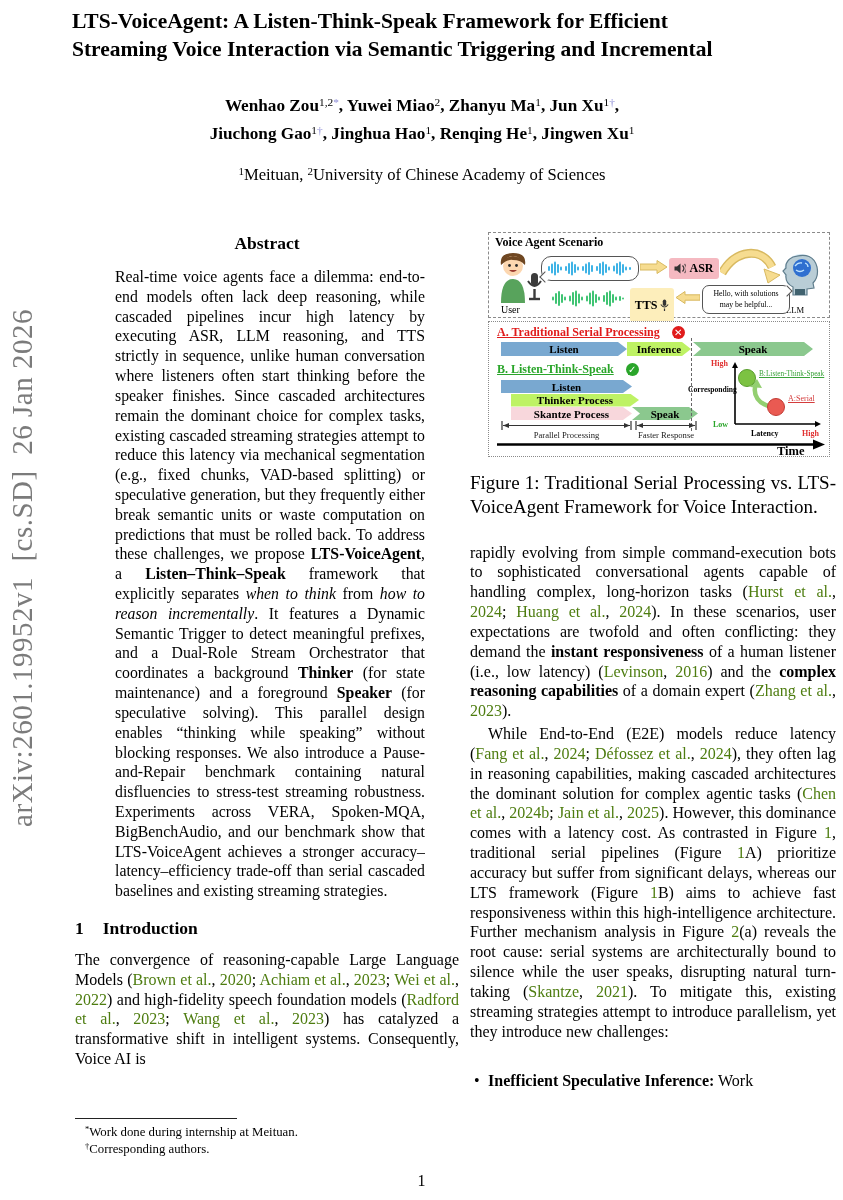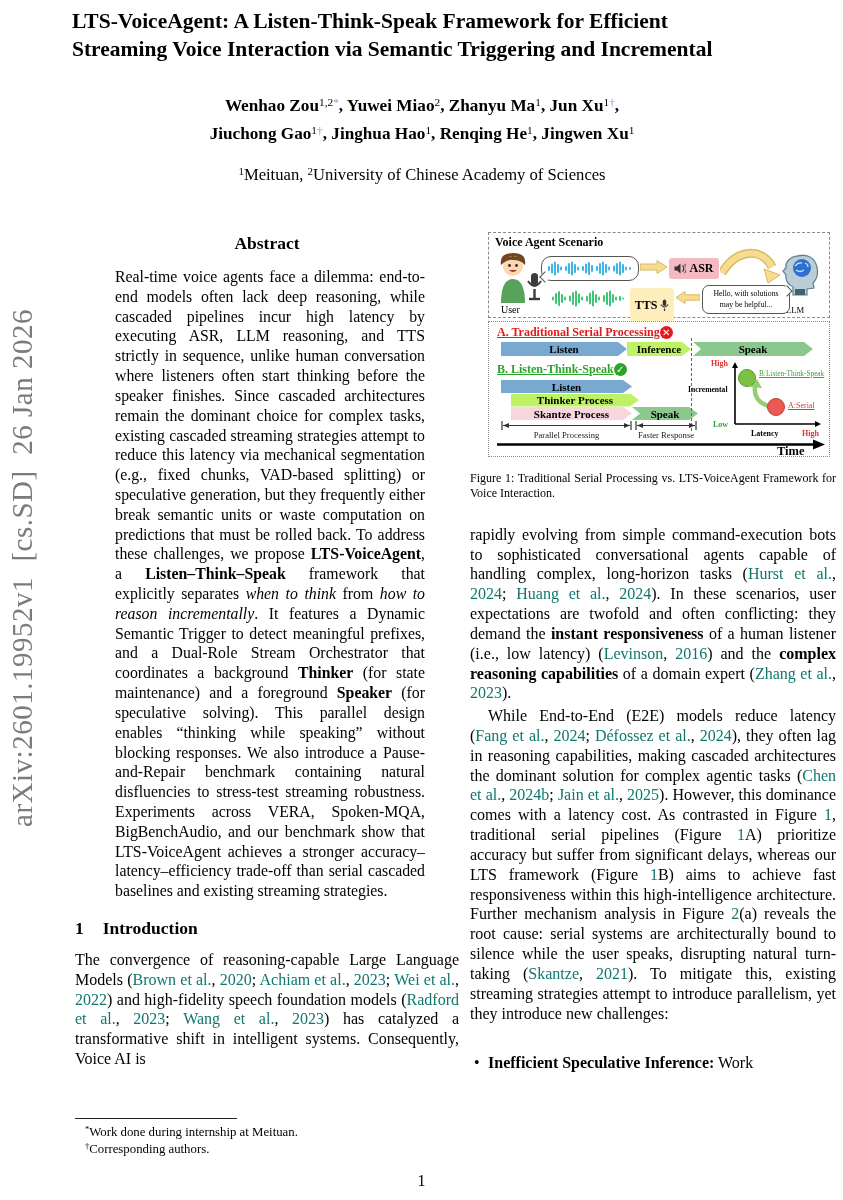--- a/index.html
+++ b/index.html
@@ -25,21 +25,21 @@
   .abstract-head{text-align:center;font-weight:bold;font-size:17.5px;margin:2px 0 13px 0;}
   .abstract-body{margin:0 34px 0 40px;font-size:15.8px;line-height:1.255;text-align:justify;}
   .section-head{font-size:17.5px;font-weight:bold;margin:17px 0 11px 0;}
   .section-num{margin-right:19px;}
   .para{font-size:16px;line-height:1.24;text-align:justify;}
   .indent{text-indent:18px;}
   .mt{margin-top:3px;}
 
   .seg-b{font-weight:bold}
   .seg-i{font-style:italic}
-  .seg-l{color:#0f766e}
+  .seg-l{color:#4d7c0f}
   .seg-sup,.seg-supb{font-size:66%;position:relative;top:-0.45em}
   .seg-supb{color:#8d8dd6}
 
   
   .footrule{position:absolute;left:75px;top:1118px;width:162px;border-top:1.2px solid #222;}
   .footnotes{position:absolute;left:75px;top:1124px;width:384px;font-size:12.8px;line-height:1.35;}
   .footnotes .fn{padding-left:10px;}
   .pageno{position:absolute;left:0;top:1172px;width:843px;text-align:center;font-size:16px;}
 
   
@@ -53,33 +53,33 @@
   .bubble{border:1.2px solid #555;border-radius:10px;background:#fff;display:flex;
           align-items:center;justify-content:center;}
   .bubble-tail{position:absolute;width:7px;height:7px;background:#fff;transform:rotate(45deg);}
   .barrow{display:flex;align-items:center;justify-content:center;font-weight:bold;font-size:11px;
           clip-path:polygon(0 0,calc(100% - 9px) 0,100% 50%,calc(100% - 9px) 100%,0 100%);}
   .barrow.notch{clip-path:polygon(0 0,calc(100% - 9px) 0,100% 50%,calc(100% - 9px) 100%,0 100%,8px 50%);}
   .c-blue{background:#79a8d0}
   .c-yellow{background:#bef264}
   .c-green{background:#8bc88e}
   .c-pink{background:#f8d7dc}
-  .fighead{font-weight:bold;font-size:12px;text-decoration:underline;display:flex;align-items:center;gap:0;}
+  .fighead{font-weight:bold;font-size:12px;text-decoration:underline;display:flex;align-items:center;gap:12px;}
   .fighead.red{color:#e01b1b}
   .fighead.green{color:#2aa52a}
   .badge{display:inline-block;width:13px;height:13px;border-radius:50%;color:#fff;font-size:10px;
          line-height:13px;text-align:center;text-decoration:none;font-family:"DejaVu Sans",sans-serif;}
   .badge.red{background:#e01b1b}
   .badge.green{background:#2aa52a}
   .vdash{border-left:1.6px dashed #666;}
   .dot{border-radius:50%;box-sizing:border-box;}
   .sclabel{font-size:8px;font-weight:bold;line-height:1;}
   .tinylink{font-size:7.3px;font-weight:normal;text-decoration:underline;line-height:1;}
   .measure-label{font-size:8.6px;color:#222;text-align:center;line-height:1;}
-  .caption{margin-top:14px;font-size:12px;line-height:1.28;text-align:justify;}
+  .caption{margin-top:14px;font-size:19px;line-height:1.28;text-align:justify;}
   .bullet-row{display:flex;margin-top:30px;font-size:16px;line-height:1.24;}
   .bullet-marker{width:18px;padding-left:4px;box-sizing:border-box;}
 </style>
 </head>
 <body>
 
 <div class="page">
 
   <div class="watermark">arXiv:2601.19952v1  [cs.SD]  26 Jan 2026</div>
 
@@ -273,25 +273,25 @@
         </svg>
         <svg class="abs" style="left:255px;top:57px;" width="34" height="30" viewBox="0 0 34 30">
           <path d="M30 28 C14 26 8 16 12 4" stroke="#93cf70" stroke-width="4.5" fill="none"></path>
           <polygon points="6,8 13,0 18,9" fill="#93cf70"></polygon>
         </svg>
         <div class="dot abs" style="left:249px;top:47px;width:18px;height:18px;background:#7cc242;border:1.6px solid #5a9e2e;"></div>
         <div class="dot abs" style="left:278px;top:76px;width:18px;height:18px;background:#ea5a52;border:1.6px solid #c23b34;"></div>
 
         <div class="sclabel abs" style="left:222px;top:38px;color:#e03030;">High</div>
         <div class="sclabel abs" style="left:224px;top:99px;color:#2aa52a;">Low</div>
-        <div class="sclabel abs" style="left:199px;top:64px;font-size:7.6px;">Incremental</div>
+        <div class="sclabel abs" style="left:199px;top:64px;font-size:7.6px;">Corresponding</div>
         <div class="sclabel abs" style="left:262px;top:108px;">Latency</div>
         <div class="sclabel abs" style="left:313px;top:108px;color:#e03030;">High</div>
         <div class="tinylink abs" style="left:270px;top:48px;color:#3aa33a;">B:Listen-Think-Speak</div>
-        <div class="tinylink abs" style="left:299px;top:80px;color:#d43c3c;font-size:8px;">A:Serial</div>
+        <div class="tinylink abs" style="left:299px;top:73px;color:#d43c3c;font-size:8px;">A:Serial</div>
 
         <svg class="abs" style="left:12px;top:99px;" width="131" height="9" viewBox="0 0 131 9">
           <line x1="1" y1="0" x2="1" y2="9" stroke="#333" stroke-width="1.2"></line>
           <line x1="130" y1="0" x2="130" y2="9" stroke="#333" stroke-width="1.2"></line>
           <line x1="2" y1="4.5" x2="129" y2="4.5" stroke="#333" stroke-width="1"></line>
           <polygon points="2,4.5 8,2 8,7" fill="#333"></polygon>
           <polygon points="129,4.5 123,2 123,7" fill="#333"></polygon>
         </svg>
         <svg class="abs" style="left:146px;top:99px;" width="62" height="9" viewBox="0 0 62 9">
           <line x1="1" y1="0" x2="1" y2="9" stroke="#333" stroke-width="1.2"></line>

